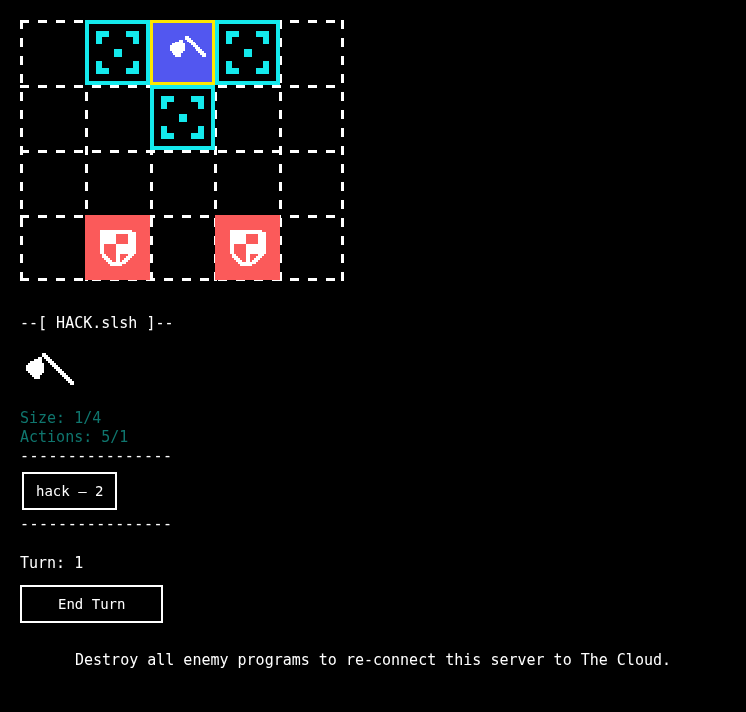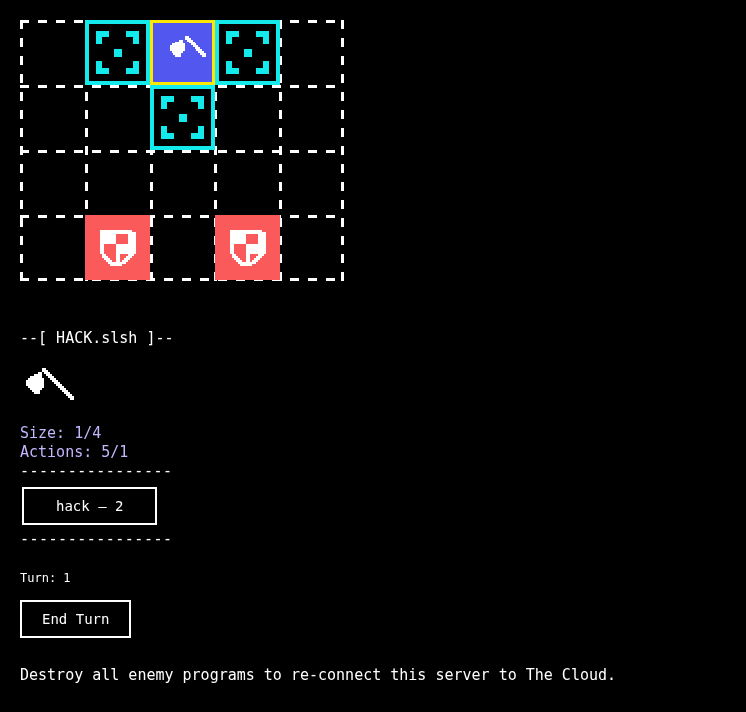--- a/index.html
+++ b/index.html
@@ -128,21 +128,21 @@
     display: flex;
     align-items: center;
     justify-content: center;
   }
   .tile-icon svg { display: block; }
 
   
   #panel {
     position: absolute;
     left: 20px;
-    top: 328px;
+    top: 313px;
     width: 706px;
   }
 
   .panel-title {
     font-size: 15px;
     line-height: 20px;
     letter-spacing: 0px;
     color: #ffffff;
     white-space: pre;
   }
@@ -152,21 +152,21 @@
     width: 60px;
     height: 44px;
   }
 
   .stats {
     margin-top: 14px;
   }
   .stat-line {
     font-size: 15px;
     line-height: 19px;
-    color: #c4b5fd;
+    color: #0f766e;
     white-space: pre;
   }
 
   .sep {
     font-size: 15px;
     line-height: 19px;
     color: #ffffff;
     white-space: pre;
     letter-spacing: 0.5px;
   }
@@ -176,49 +176,50 @@
   }
 
   .btn {
     display: inline-block;
     border: 2px solid #ffffff;
     background: #000000;
     color: #ffffff;
     font-family: "DejaVu Sans Mono", "Liberation Mono", monospace;
     font-size: 14px;
     line-height: 16px;
-    padding: 9px 20px;
+    padding: 9px 36px;
     white-space: pre;
     cursor: pointer;
   }
 
   .btn.action-btn {
     margin-left: 2px;
-    padding: 9px 32px;
+    padding: 9px 12px;
   }
 
   .turn-line {
     margin-top: 20px;
-    font-size: 12px;
+    font-size: 15px;
     line-height: 19px;
     white-space: pre;
   }
 
   .turn-buttons {
     margin-top: 12px;
     display: flex;
     gap: 15px;
   }
 
   .hint {
     margin-top: 27px;
     font-size: 15px;
     line-height: 20px;
     white-space: pre;
     color: #ffffff;
+    text-align: center;
   }
 </style>
 </head>
 <body>
 
 <div id="board">
 
   <div class="grid-layer">
     <div class="grid-line-h" style="top:0px;"></div>
     <div class="grid-line-h" style="top:65px;"></div>

